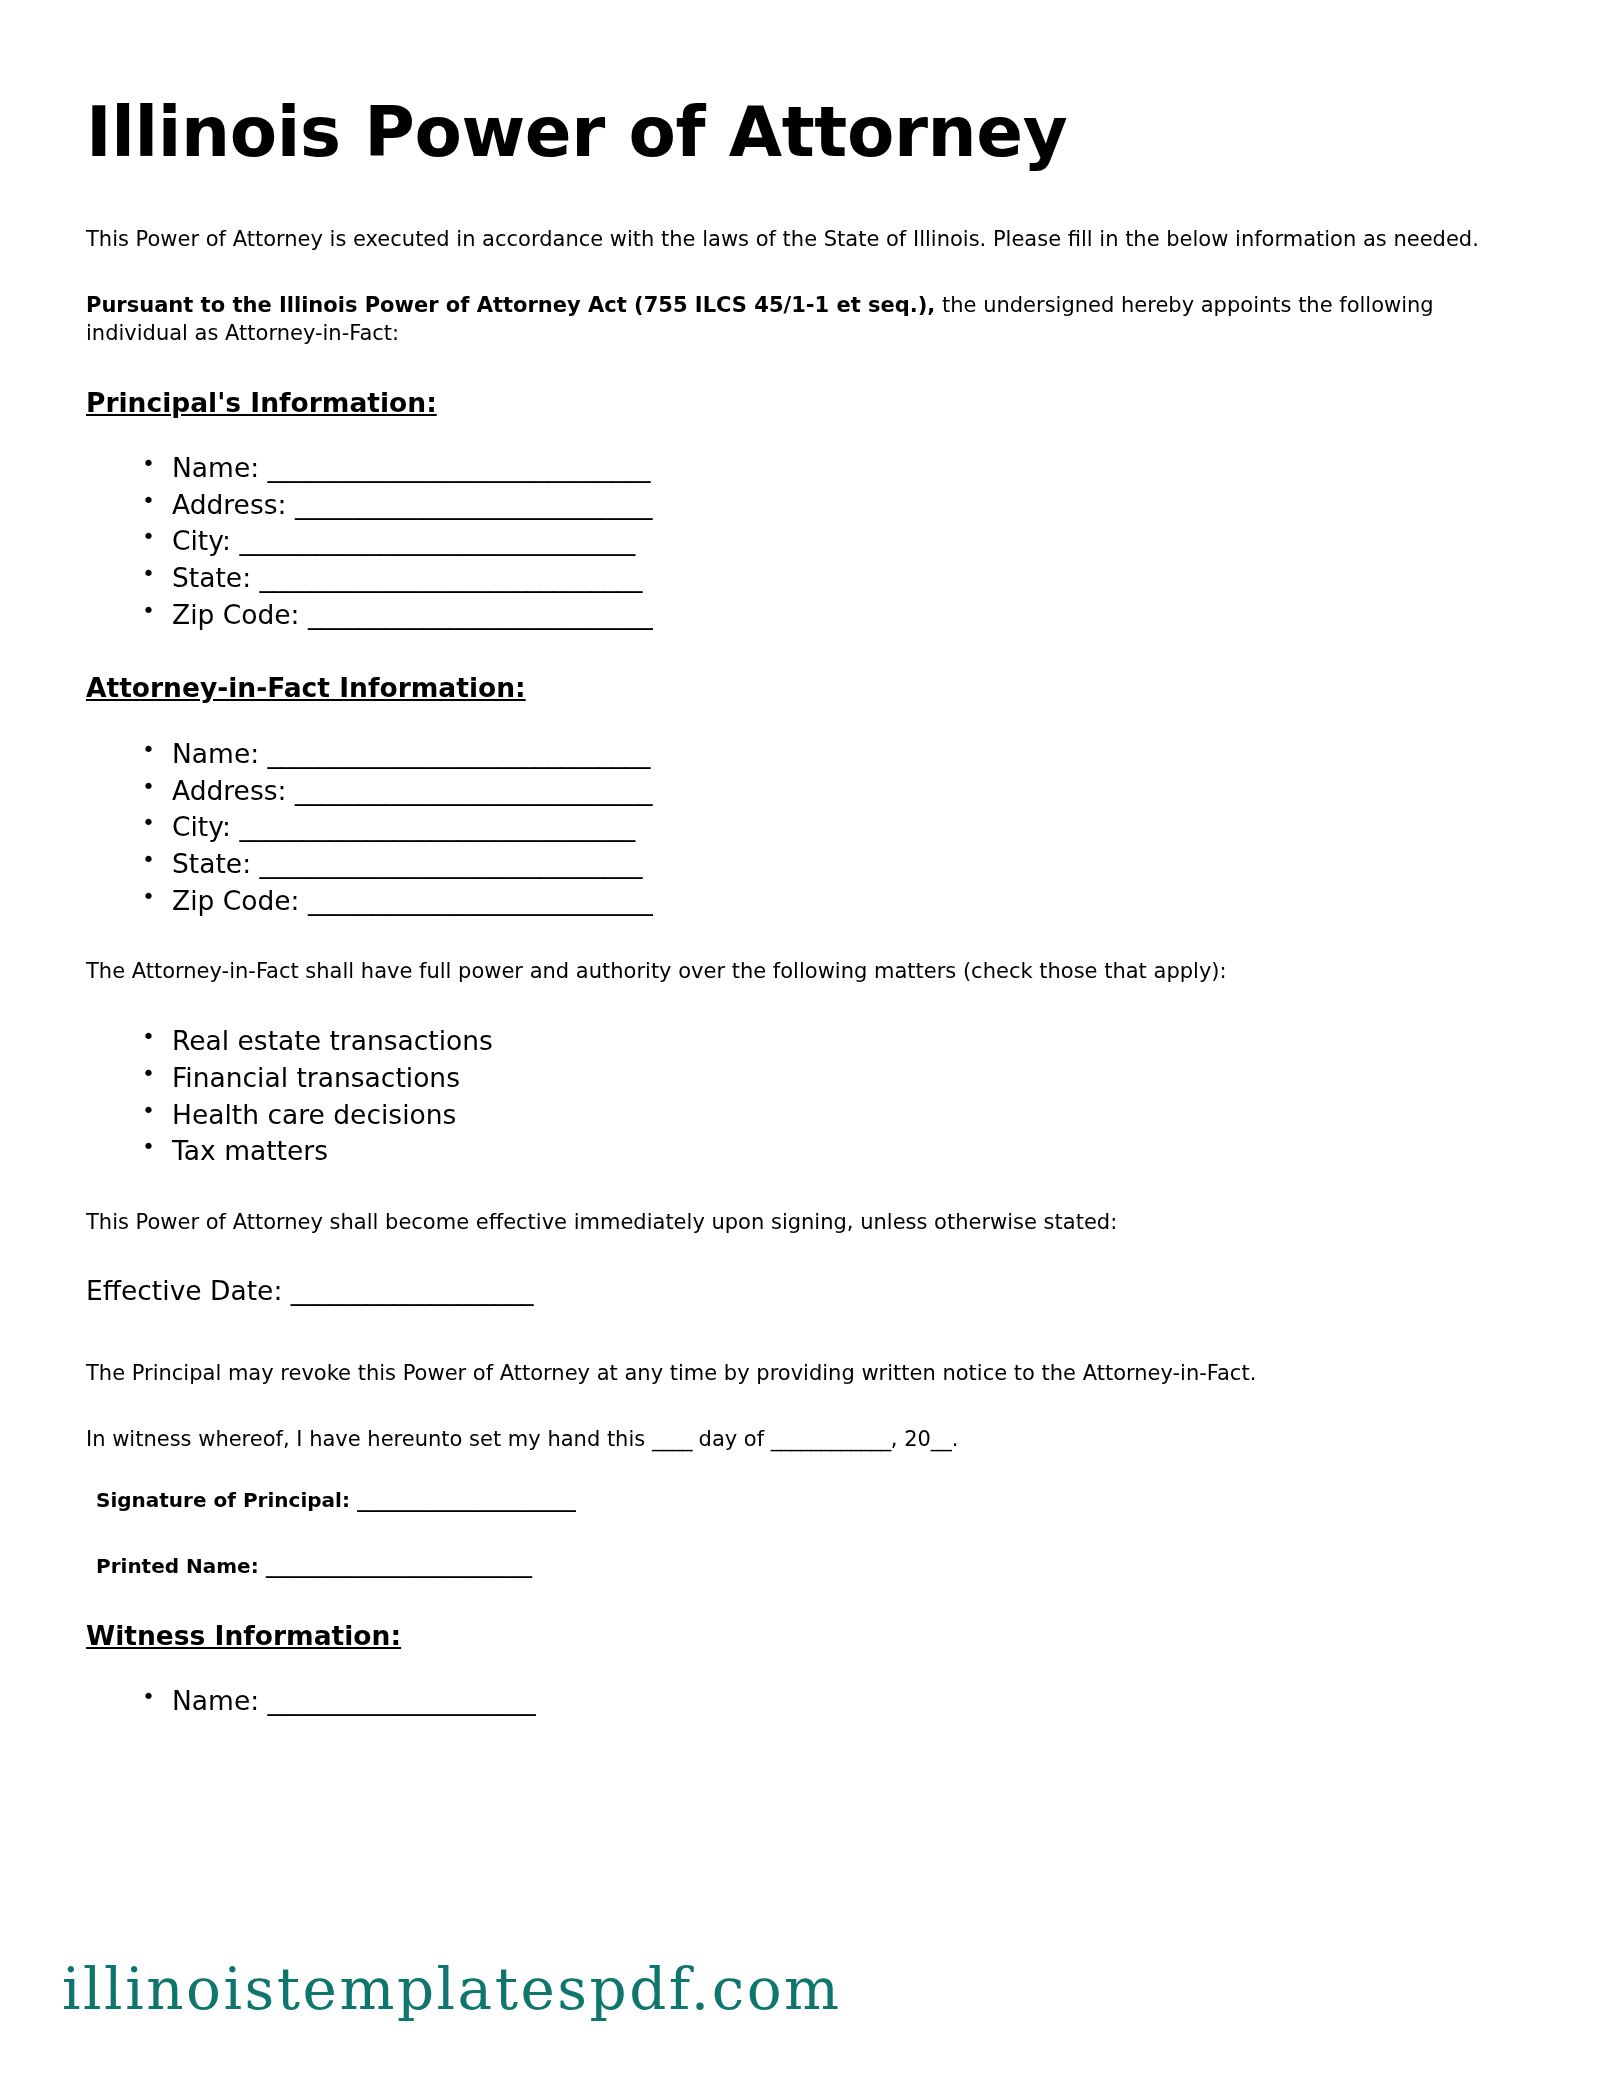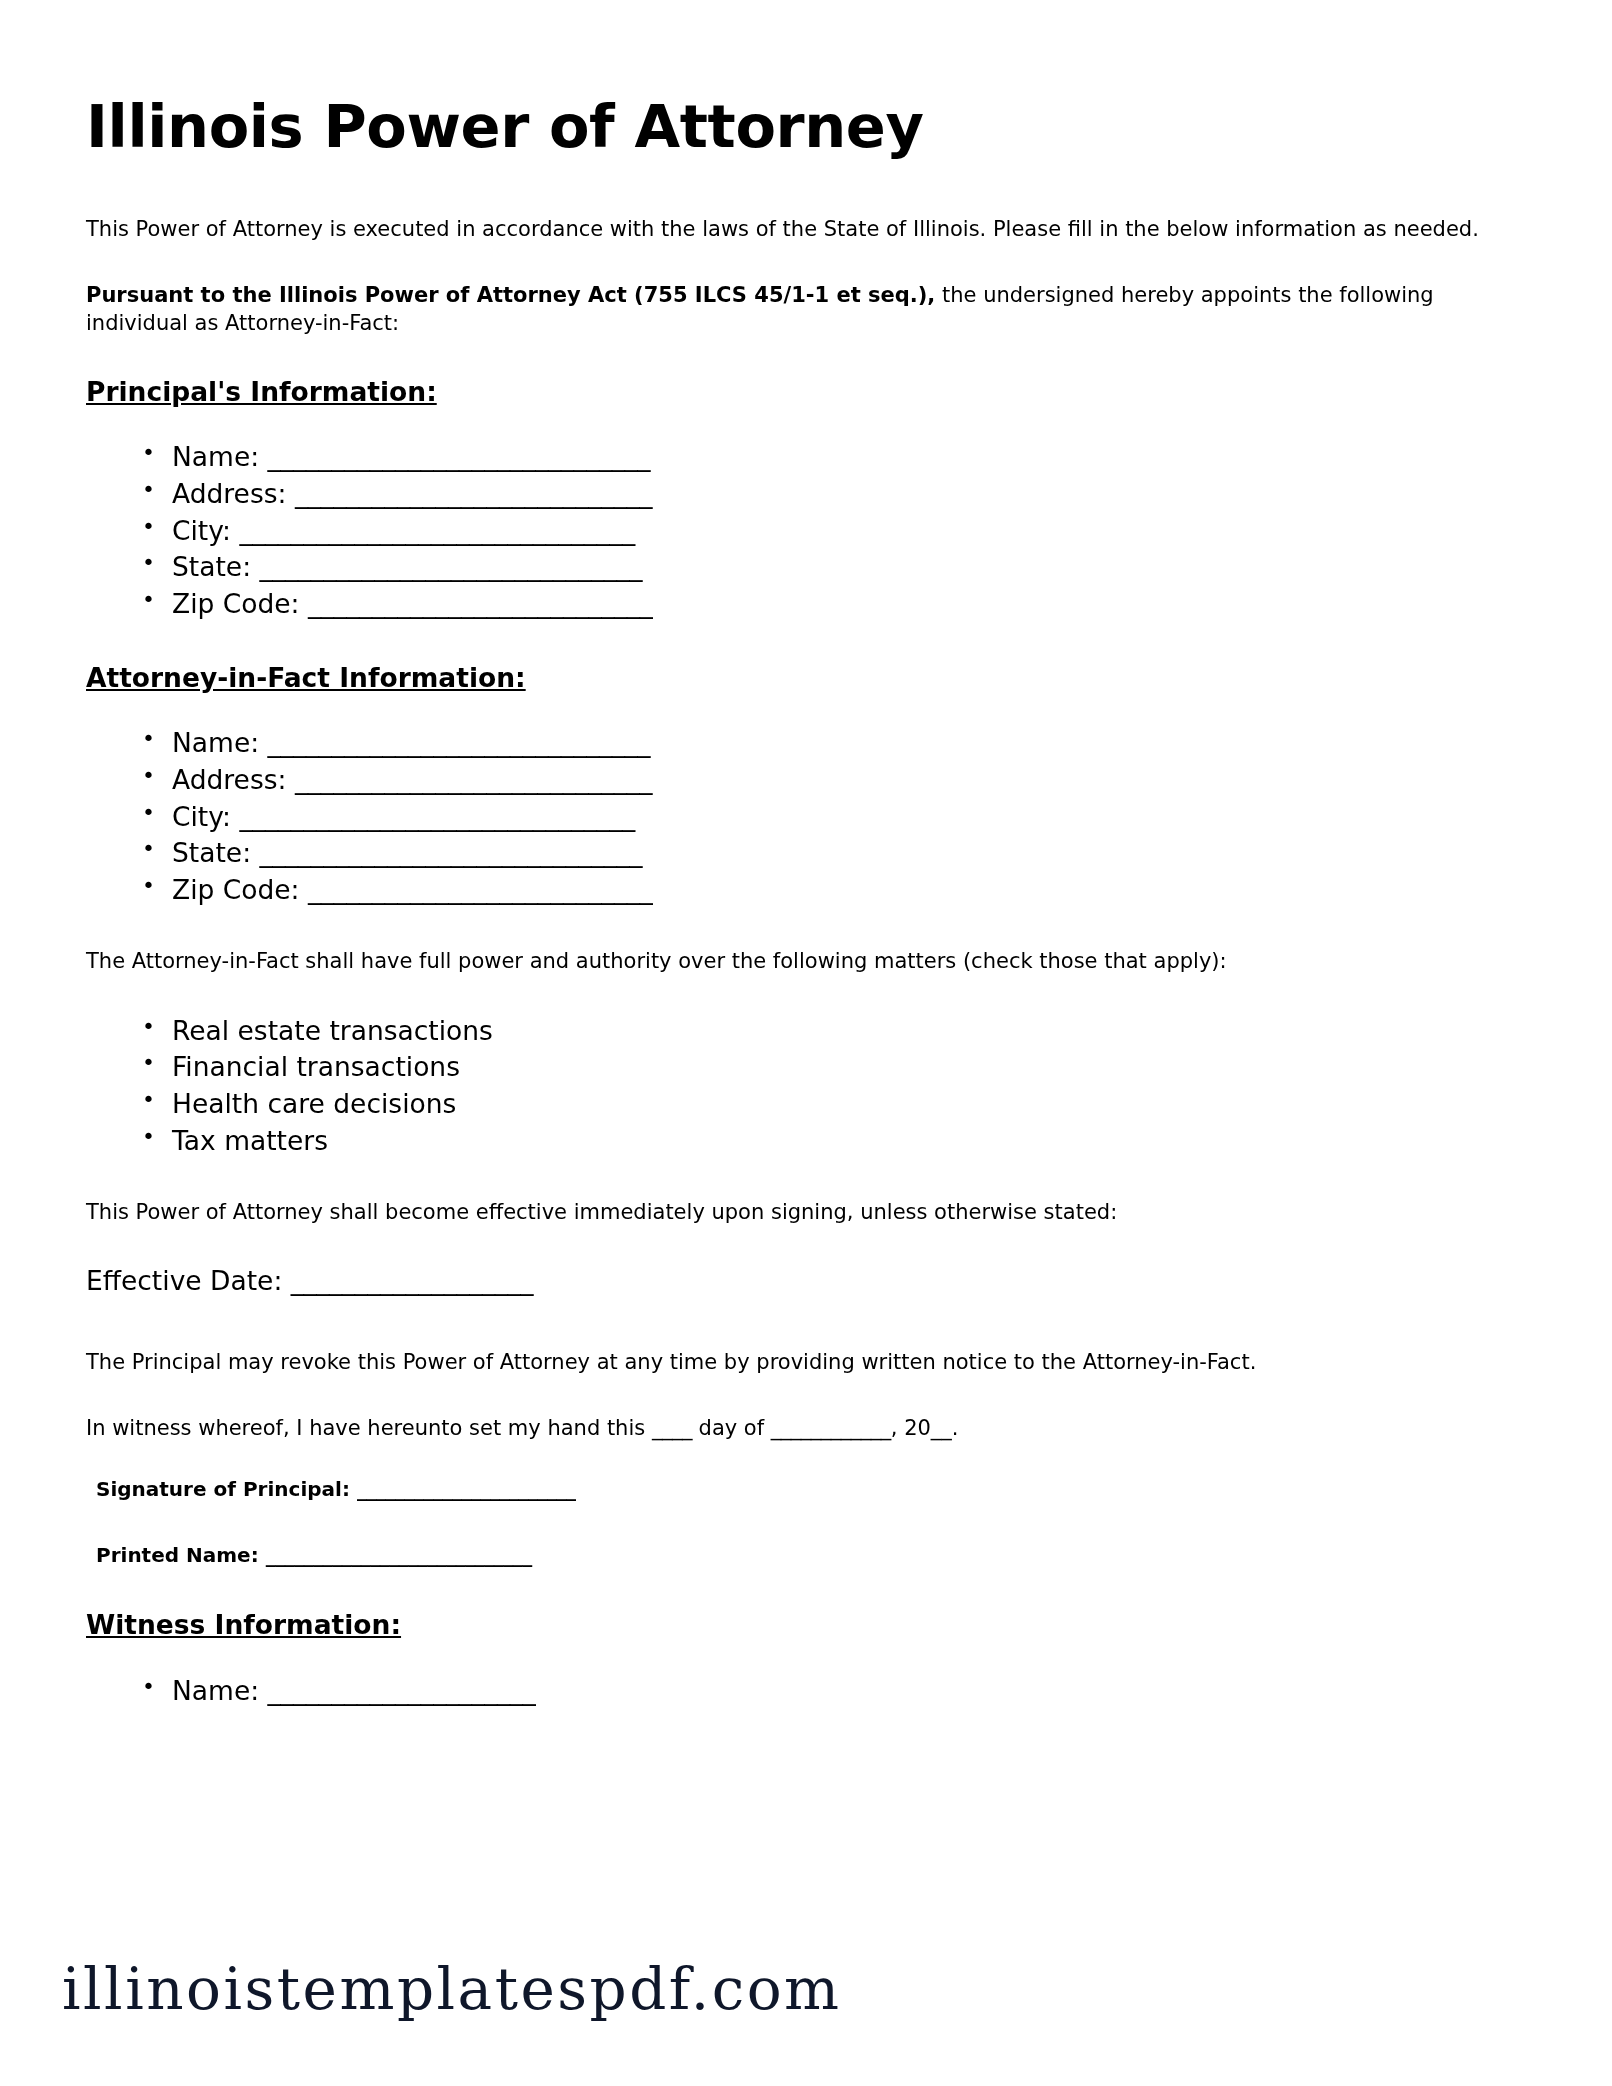--- a/index.html
+++ b/index.html
@@ -20,21 +20,21 @@
   .page {
     position: absolute;
     left: 0; top: 0;
     width: 1612px;
     height: 2086px;
     box-sizing: border-box;
     padding: 96px 86px 0 86px;
   }
 
   h1.doc-title {
-    font-size: 59px;
+    font-size: 69px;
     font-weight: bold;
     line-height: 1.06;
     margin: 0 0 56px 0;
     letter-spacing: -0.4px;
   }
 
   p.para {
     font-size: 21px;
     line-height: 1.34;
     margin: 0 0 38px 0;
@@ -94,21 +94,21 @@
     margin: 0 0 50px 0;
   }
 
   .watermark {
     position: absolute;
     left: 62px;
     top: 1955px;
     font-family: "DejaVu Serif", serif;
     font-size: 58px;
     letter-spacing: 2.5px;
-    color: #0f172a;
+    color: #0f766e;
     white-space: nowrap;
   }
 </style>
 </head>
 <body>
 
 <div class="page">
 
   <h1 class="doc-title">Illinois Power of Attorney</h1>
 

